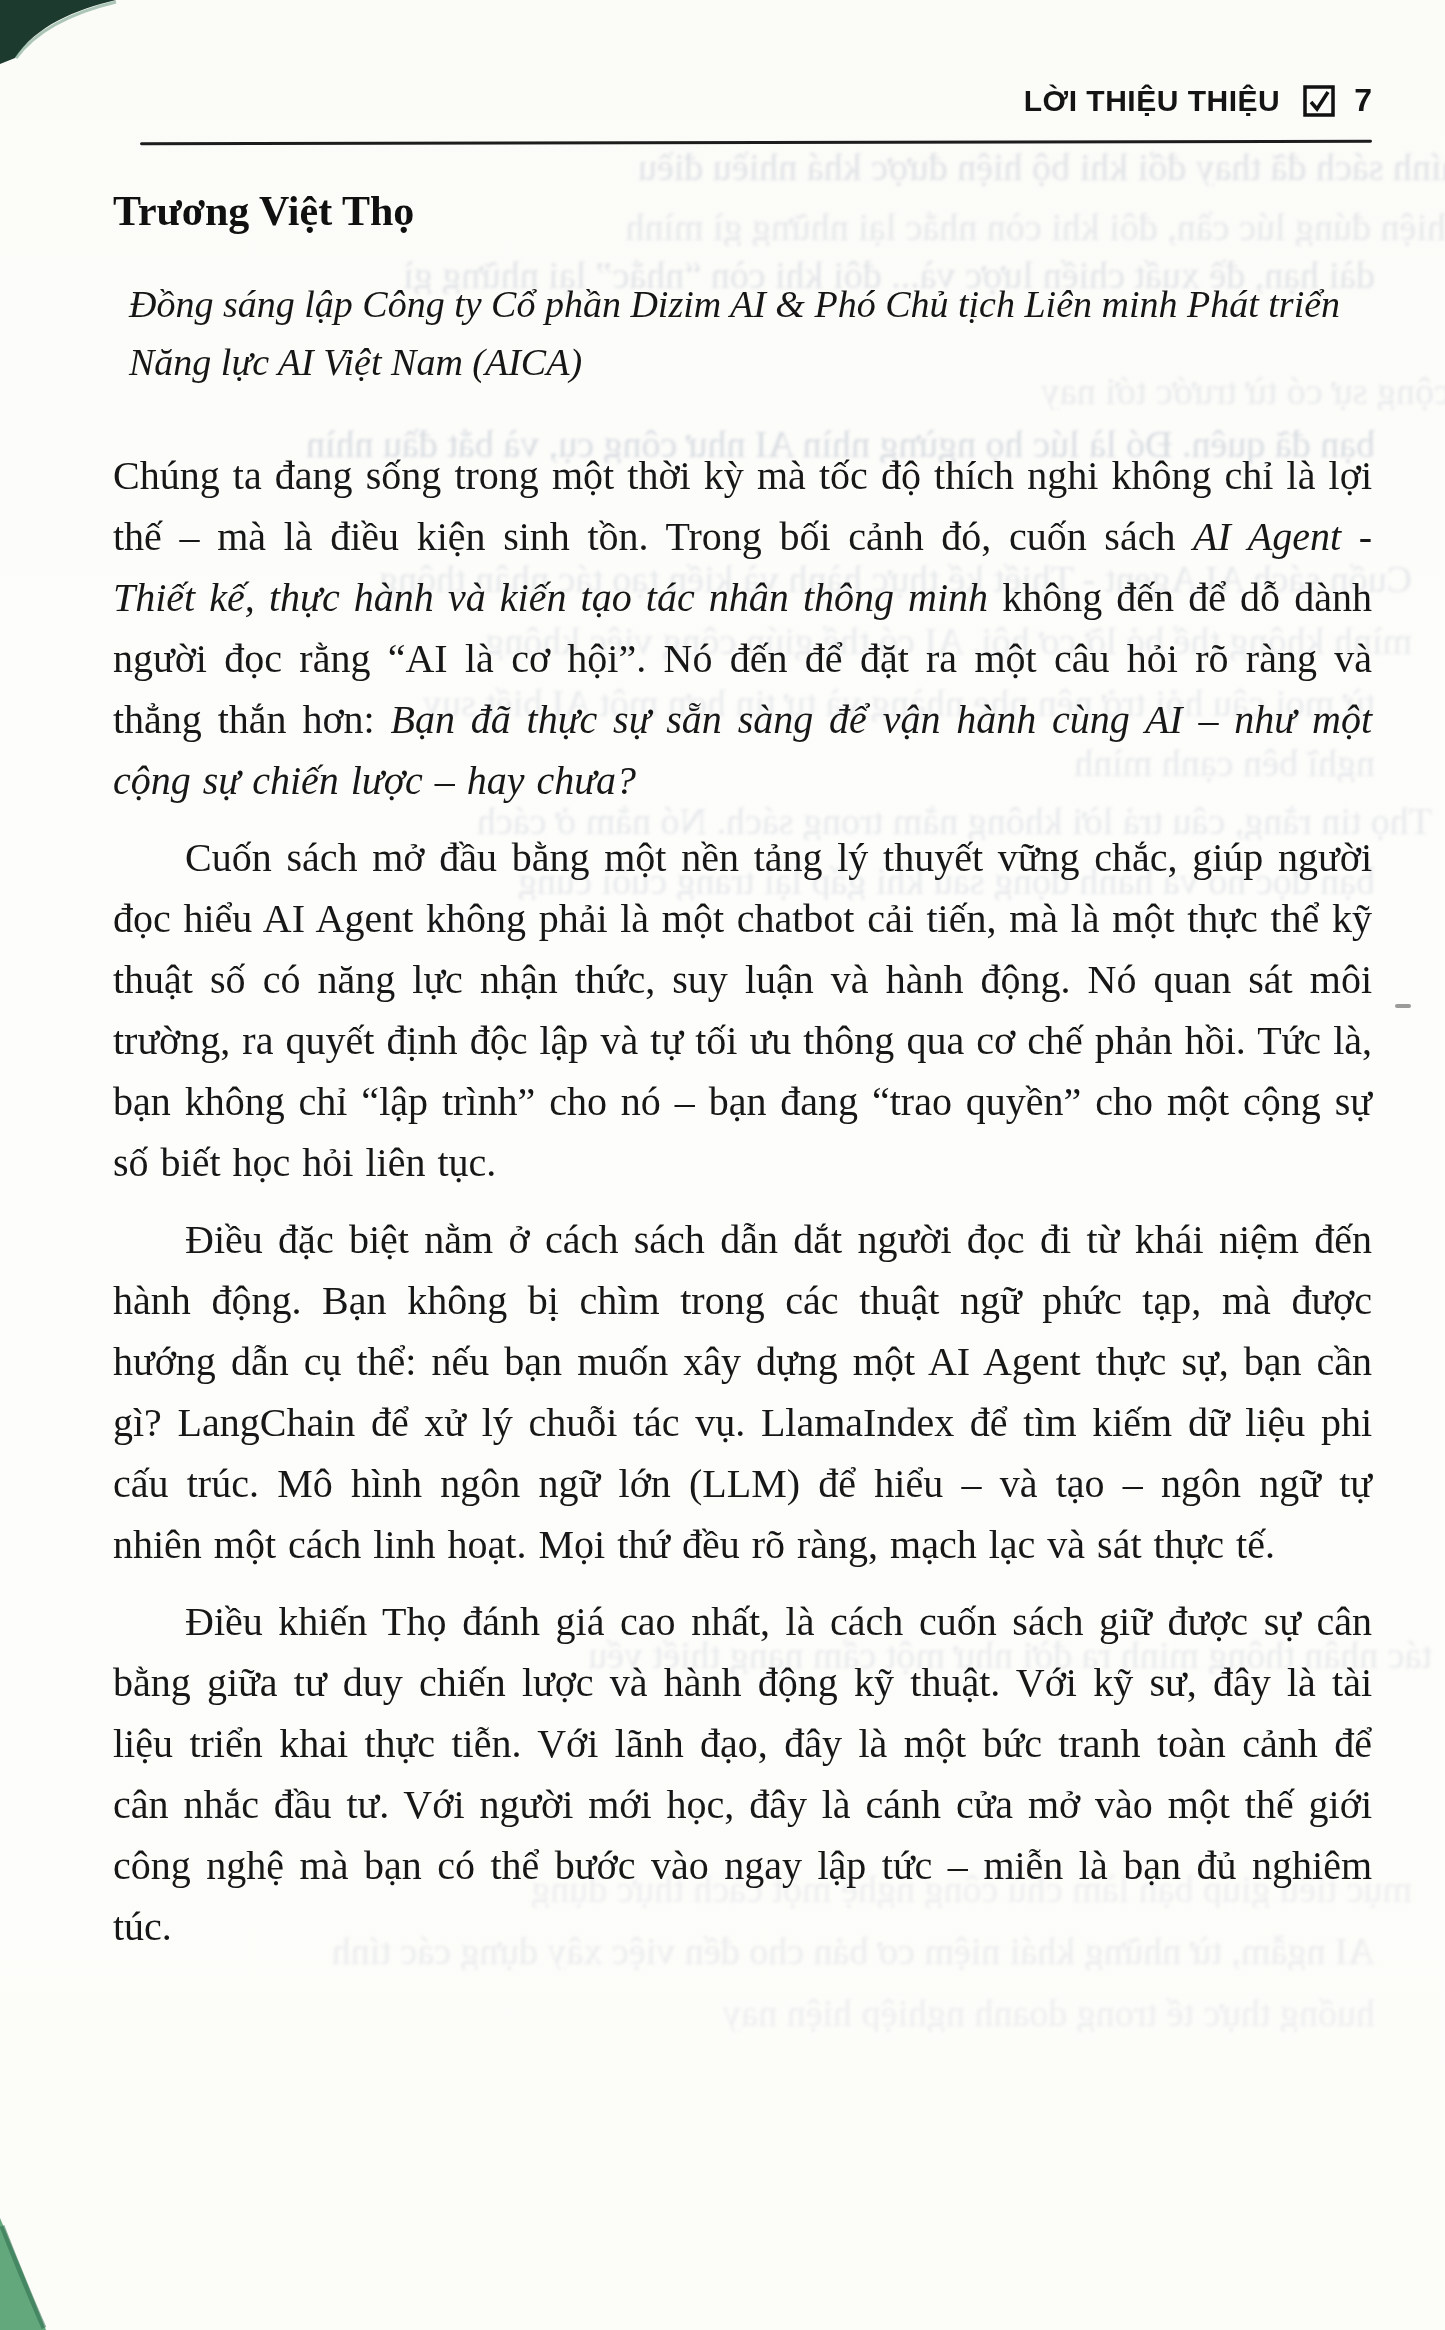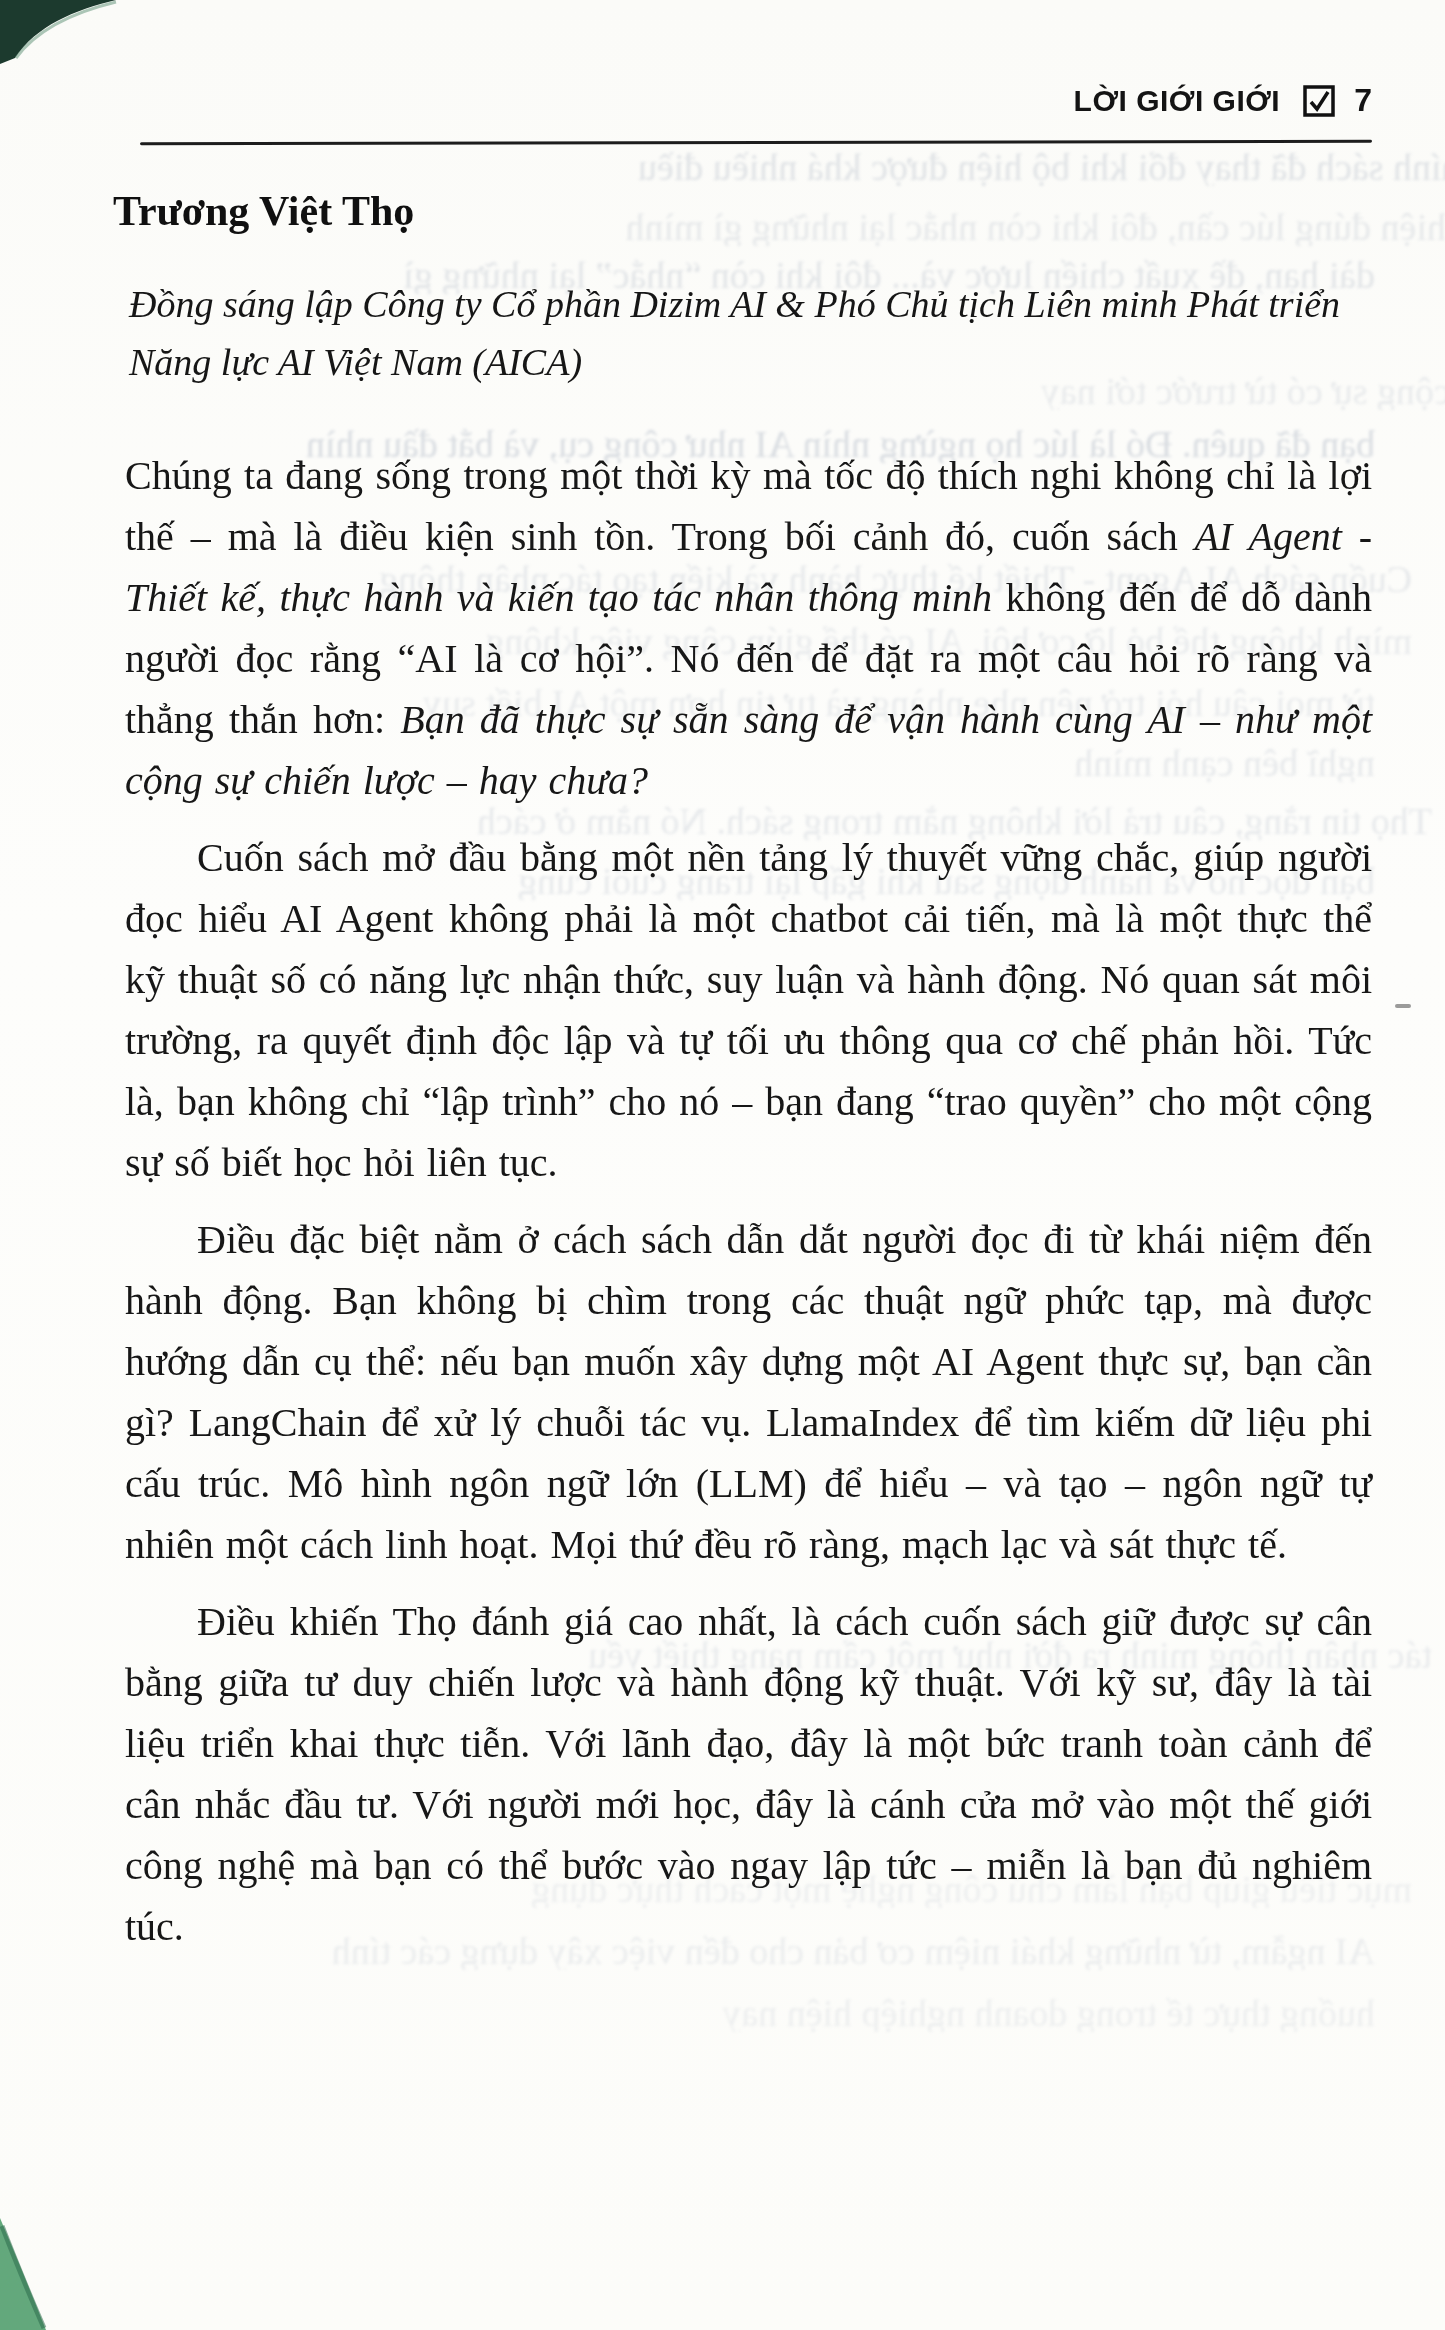--- a/index.html
+++ b/index.html
@@ -61,21 +61,21 @@
     margin:0;
     font-size:42px;line-height:52px;font-weight:bold;color:#101010;
   }
   .affiliation{
     margin:38px 0 0 16px;
     font-style:italic;
     font-size:38px;line-height:58px;color:#161616;
   }
   .body-text{margin-top:54px;}
   .para{
-    margin:0 0 16px 12px;
+    margin:0 0 16px 0;
     font-size:40px;line-height:61px;
     text-align:justify;
     word-spacing:2px;
     color:#171717;
   }
   .para.indent{text-indent:72px;}
   .para .it{font-style:italic;}
 </style>
 </head>
 <body>
@@ -106,21 +106,21 @@
       <div class="bleed-line" style="left: 113px; top: 862px; opacity: 0.2;">bạn đọc nó và hành động sau khi gấp lại trang cuối cùng</div>
       <div class="bleed-line" style="left: 170px; top: 1636px; opacity: 0.18;">tác nhân thông minh ra đời như một cẩm nang thiết yếu</div>
       <div class="bleed-line" style="left: 150px; top: 1870px; opacity: 0.14;">mục tiêu giúp bạn làm chủ công nghệ một cách thực dụng</div>
       <div class="bleed-line" style="left: 113px; top: 1932px; opacity: 0.16;">AI ngẫm, từ những khái niệm cơ bản cho đến việc xây dựng các tính</div>
       <div class="bleed-line" style="left: 113px; top: 1994px; opacity: 0.14;">huống thực tế trong doanh nghiệp hiện nay</div>
     </div>
 
   <div class="scan-mark"></div>
 
   <header class="running-head">
-    <span class="running-title">LỜI GIỚI GIỚI</span>
+    <span class="running-title">LỜI THIỆU THIỆU</span>
     <span class="checkbox">
       <svg width="34" height="34" viewBox="0 0 34 34" aria-hidden="true">
         <rect x="3" y="3" width="28" height="28" fill="none" stroke="#111" stroke-width="3.5"></rect>
         <path d="M9 18 L15 25 L26 8" stroke="#111" stroke-width="3.5" fill="none"></path>
       </svg>
     </span>
     <span class="page-number">7</span>
   </header>
 
   <div class="rule"></div>

